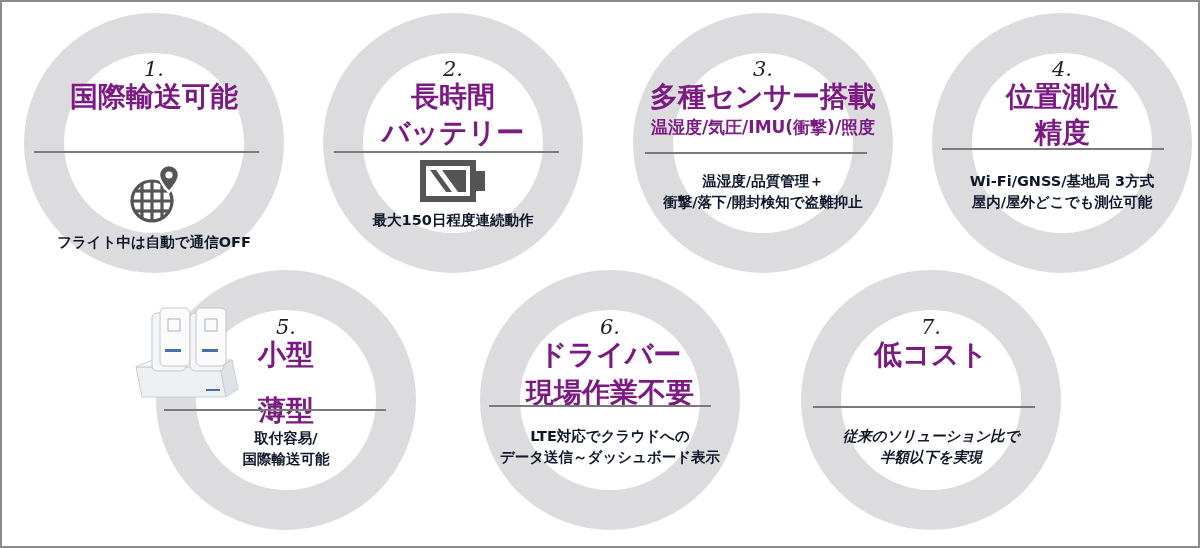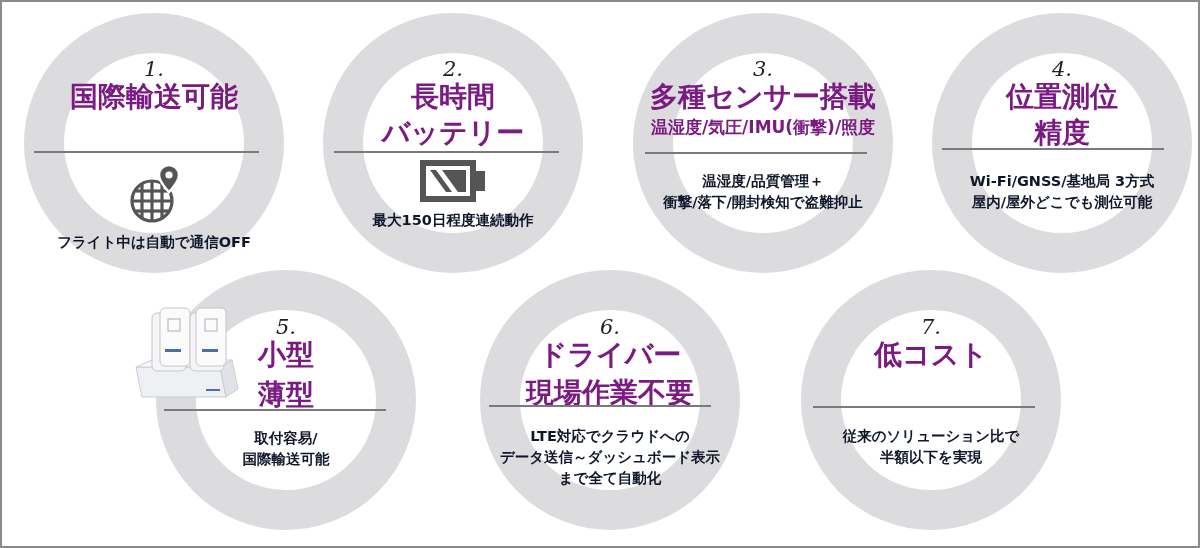--- a/index.html
+++ b/index.html
@@ -104,41 +104,40 @@
   <rect x="58" y="8" width="34" height="58" rx="5" fill="#f4f5f7" stroke="#c2c6cc"></rect>
   <rect x="64" y="3" width="30" height="58" rx="5" fill="#fbfbfc" stroke="#c2c6cc"></rect>
   <rect x="73" y="14" width="12" height="12" fill="none" stroke="#aab0b8"></rect>
   <rect x="33" y="44" width="16" height="3" fill="#4a6fa8"></rect>
   <rect x="70" y="44" width="16" height="3" fill="#4a6fa8"></rect>
   <rect x="74" y="84" width="14" height="2" fill="#4a6fa8"></rect>
 </svg>
 <div class="card" style="left:156px; top:316px;">
   <div class="num">5.</div>
   <div class="title">小型</div>
-  <div class="title" style="margin-top:6px;">薄型</div>
+  <div class="title" style="margin-top:22px;">薄型</div>
 </div>
 <div class="divider" style="left:164px; top:409px; width:222px;"></div>
 <div class="desc" style="left:136px; top:428px;">
   <div>取付容易/</div>
   <div>国際輸送可能</div>
 </div>
 
 <div class="card" style="left:480px; top:316px;">
   <div class="num">6.</div>
   <div class="title">ドライバー</div>
   <div class="title" style="margin-top:4px;">現場作業不要</div>
 </div>
 <div class="divider" style="left:489px; top:405px; width:222px;"></div>
 <div class="desc" style="left:460px; top:426px;">
   <div>LTE対応でクラウドへの</div>
   <div>データ送信～ダッシュボード表示</div>
-  <div>まで全て自動化</div>
 </div>
 
 <div class="card" style="left:801px; top:316px;">
   <div class="num">7.</div>
   <div class="title">低コスト</div>
 </div>
 <div class="divider" style="left:813px; top:406px; width:222px;"></div>
-<div class="desc" style="left:781px; top:426px;">
+<div class="desc" style="left:781px; top:426px;font-style:italic;">
   <div>従来のソリューション比で</div>
   <div>半額以下を実現</div>
 </div>
 
 </body></html>

